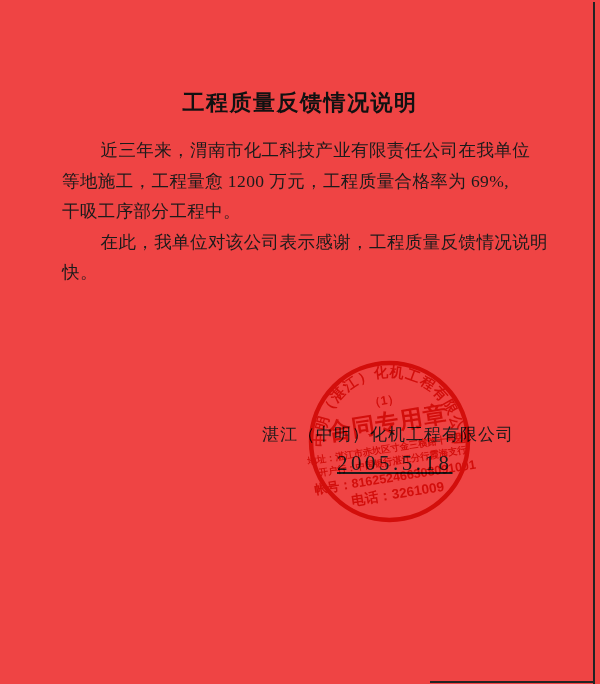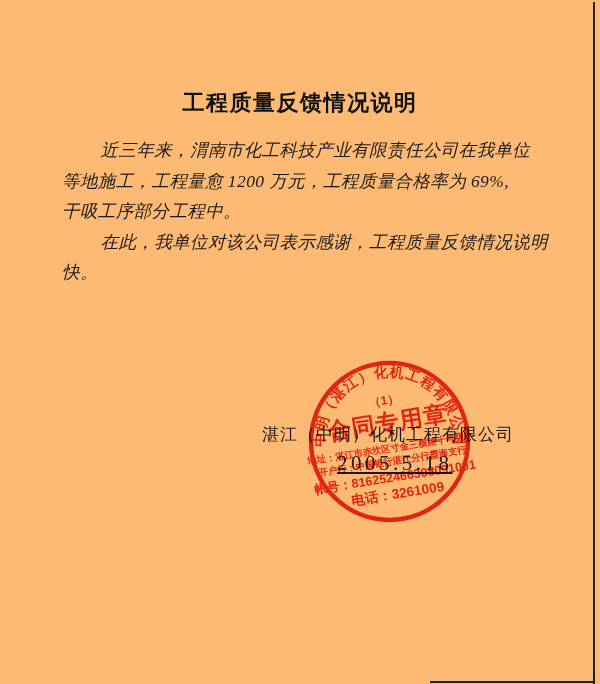--- a/index.html
+++ b/index.html
@@ -1,19 +1,19 @@
 <!DOCTYPE html>
 <html><head>
 <meta charset="utf-8">
 <style>
   html,body { margin:0; padding:0; background:#ffffff; }
   .page {
     position:relative;
     width:600px; height:684px;
-    background:#fdba74;
+    background:#ef4444;
     overflow:hidden;
     font-family:"Liberation Serif", serif;
     color:#1c1c1c;
   }
   
   .edge-right {
     position:absolute; top:2px; bottom:0; right:5px; width:2px;
     background:#232323;
   }
   .edge-bottom {
@@ -31,21 +31,20 @@
   }
   .doc-body {
     position:absolute; top:135px; left:62px; width:440px;
     font-size:17.5px;
     letter-spacing:0.4px;
     color:#1b1b1b;
   }
   .doc-body .line {
     height:30.5px; line-height:30.5px;
     white-space:nowrap;
-    font-style:italic;
   }
   .para .line:first-child { text-indent:2.2em; }
   .signature-line {
     position:absolute; top:423px; left:262px;
     font-size:17px; letter-spacing:1px;
     white-space:nowrap; color:#1b1b1b;
   }
   .date-line {
     position:absolute; top:451px; left:337px;
     font-size:21px; letter-spacing:3.5px;

